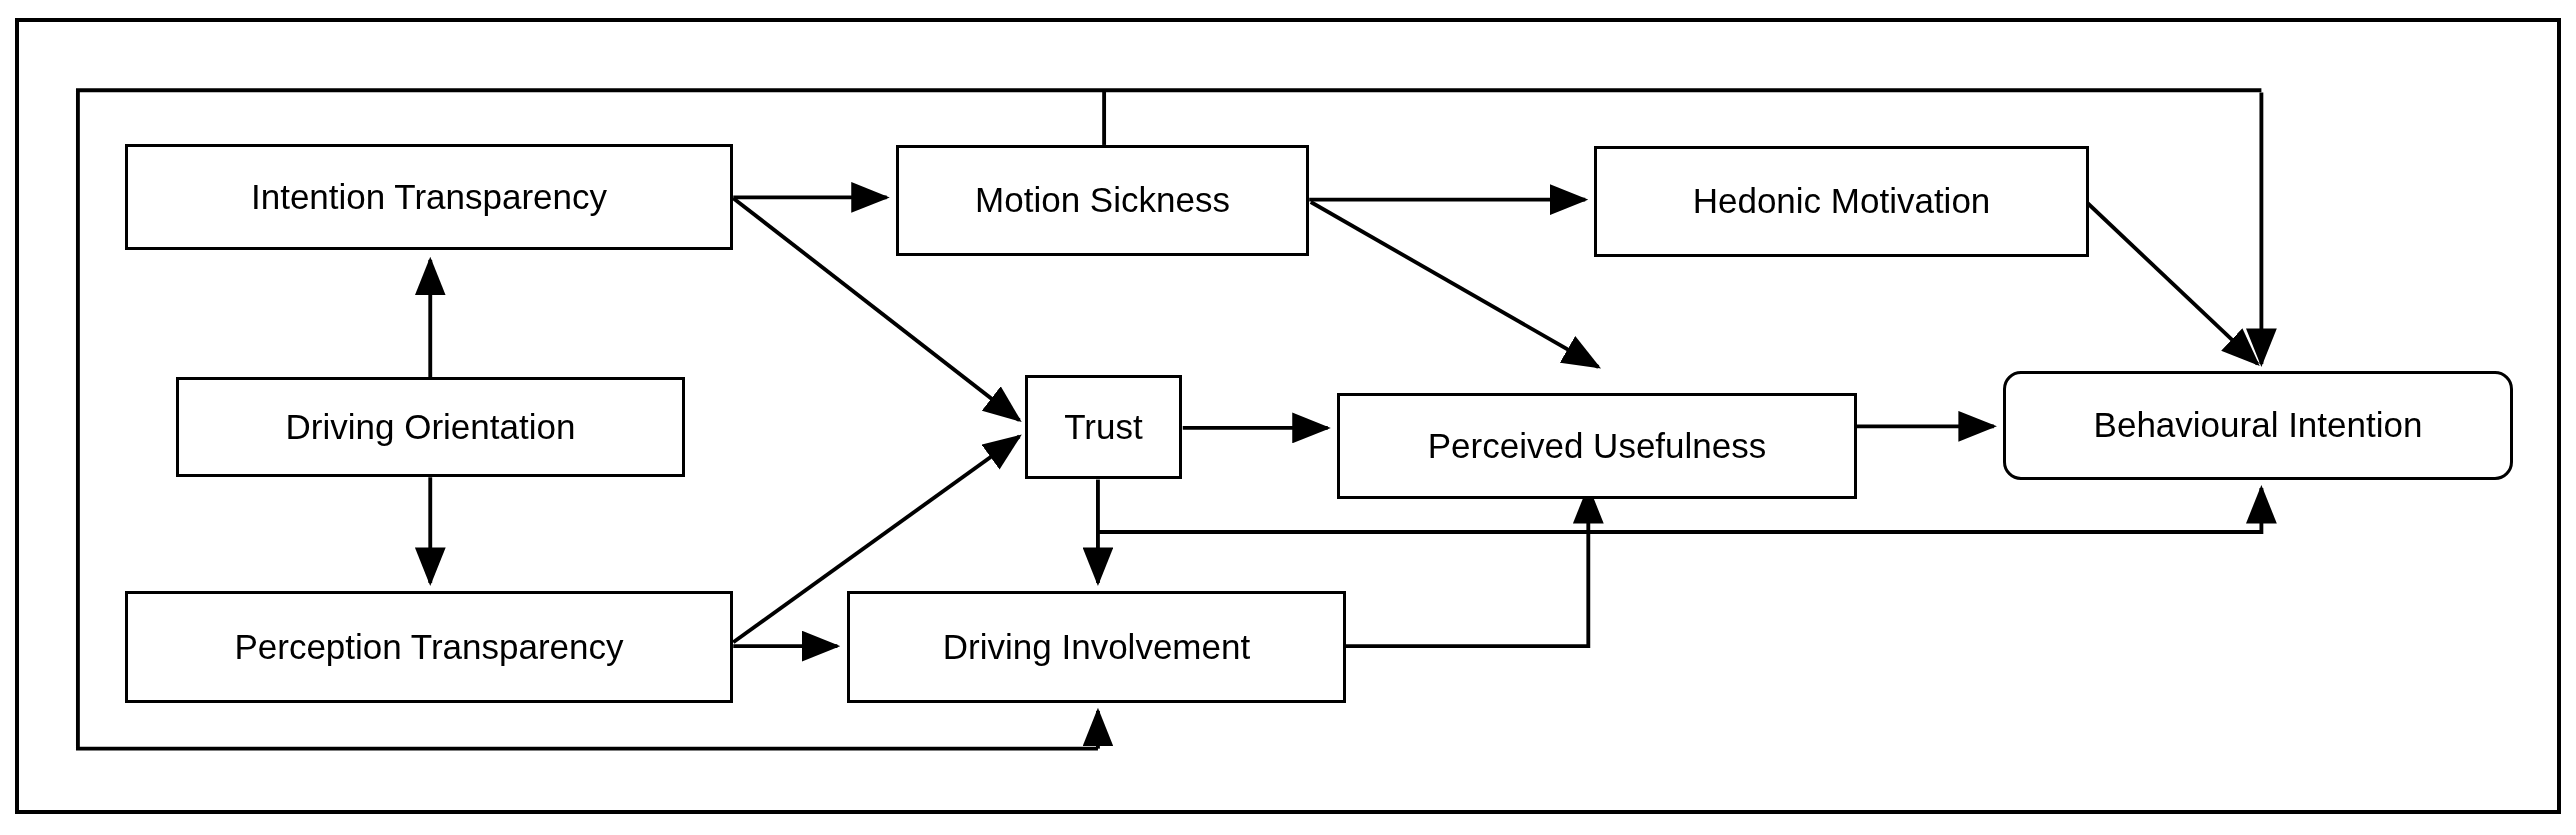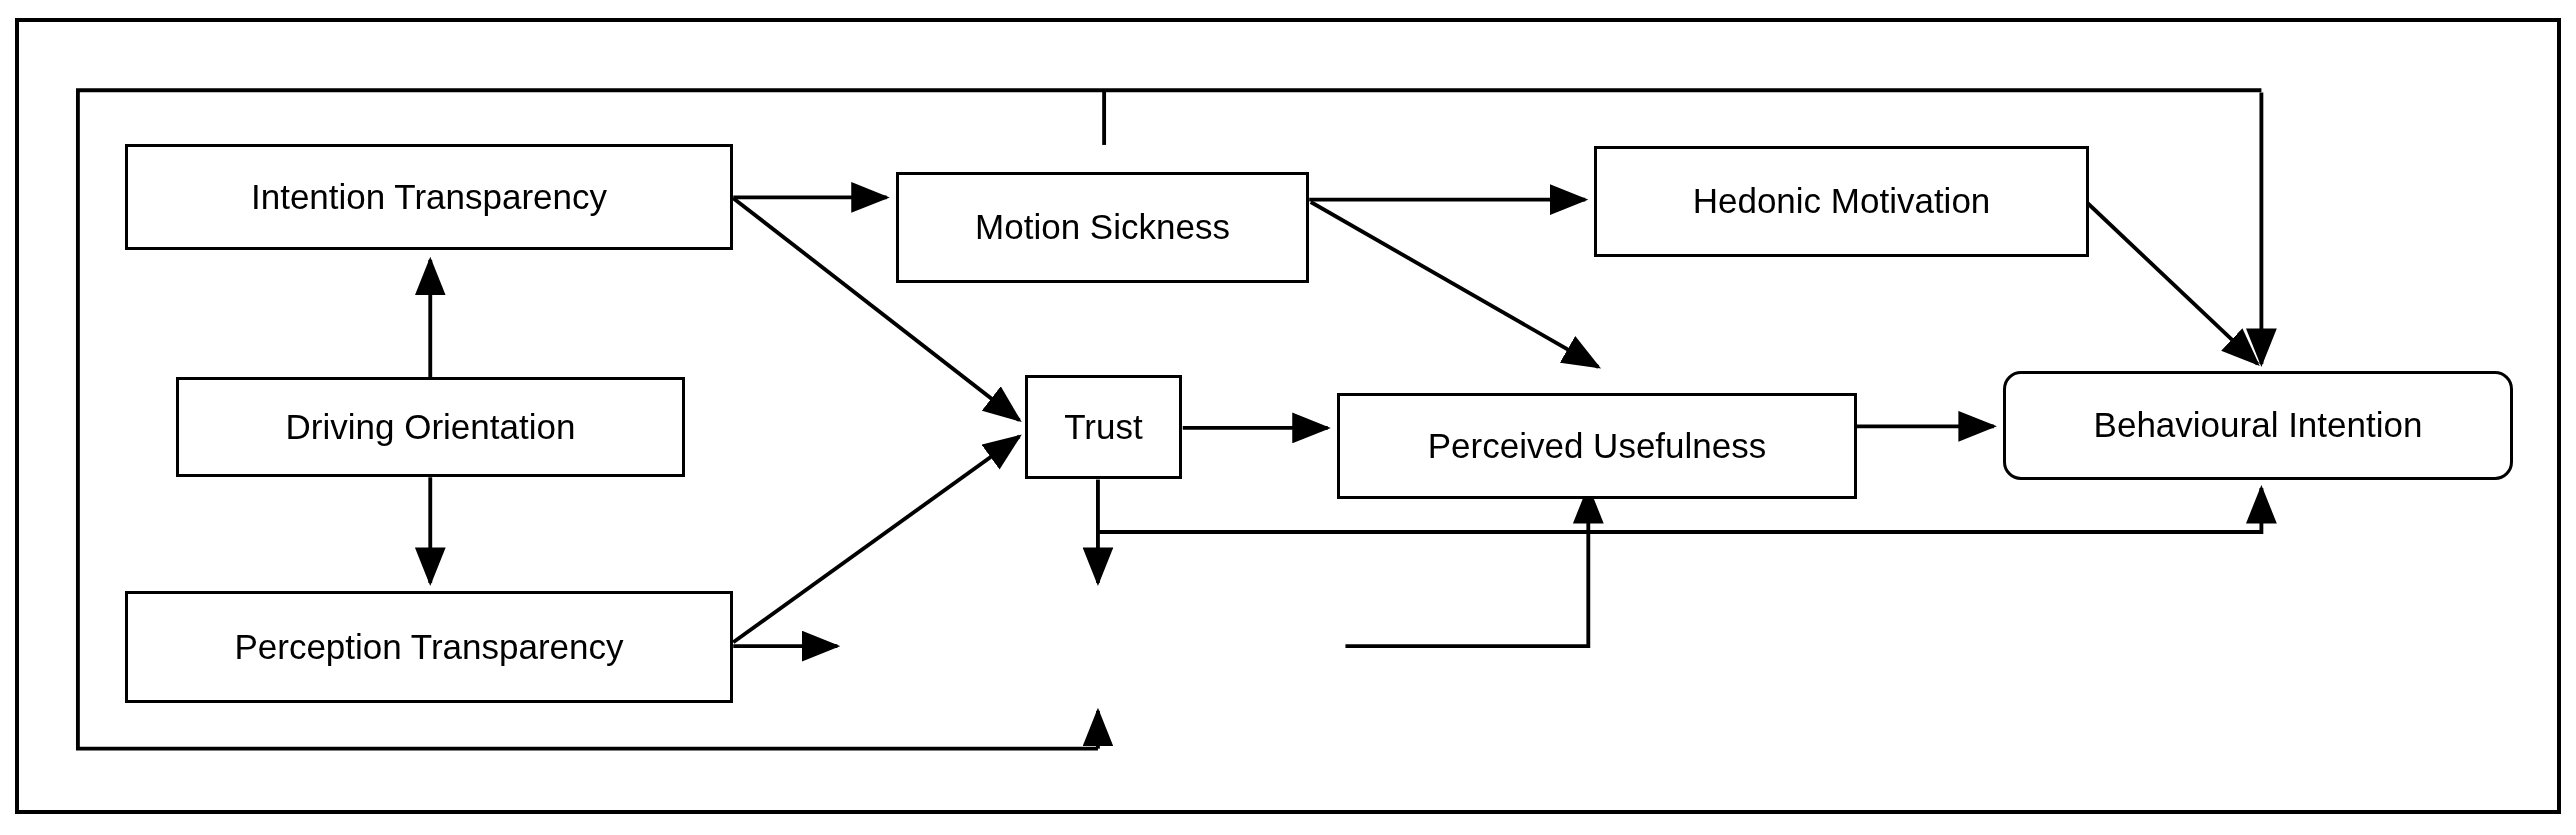--- a/index.html
+++ b/index.html
@@ -104,21 +104,21 @@
 
       <path d="M 1745,838 L 2060,838 L 2060,633" marker-end="url(#arrowhead)"></path>
 
     </g>
   </svg>
 
   <div class="node-box" style="left:125px; top:144px; width:608px; height:106px;">
     <span class="node-label">Intention Transparency</span>
   </div>
 
-  <div class="node-box" style="left:896px; top:145px; width:413px; height:111px;margin-top:27px;">
+  <div class="node-box" style="left:896px; top:145px; width:413px; height:111px;">
     <span class="node-label">Motion Sickness</span>
   </div>
 
   <div class="node-box" style="left:1594px; top:146px; width:495px; height:111px;text-align:center;">
     <span class="node-label">Hedonic Motivation</span>
   </div>
 
   <div class="node-box" style="left:176px; top:377px; width:509px; height:100px;">
     <span class="node-label">Driving Orientation</span>
   </div>
@@ -132,15 +132,18 @@
   </div>
 
   <div class="node-box" style="left:2003px; top:371px; width:510px; height:109px;border-radius:18px;">
     <span class="node-label">Behavioural Intention</span>
   </div>
 
   <div class="node-box" style="left:125px; top:591px; width:608px; height:112px;">
     <span class="node-label">Perception Transparency</span>
   </div>
 
+  <div class="node-box" style="left:847px; top:591px; width:499px; height:112px;">
+    <span class="node-label">Driving Involvement</span>
+  </div>
 
 </div>
 
 
 </body></html>

